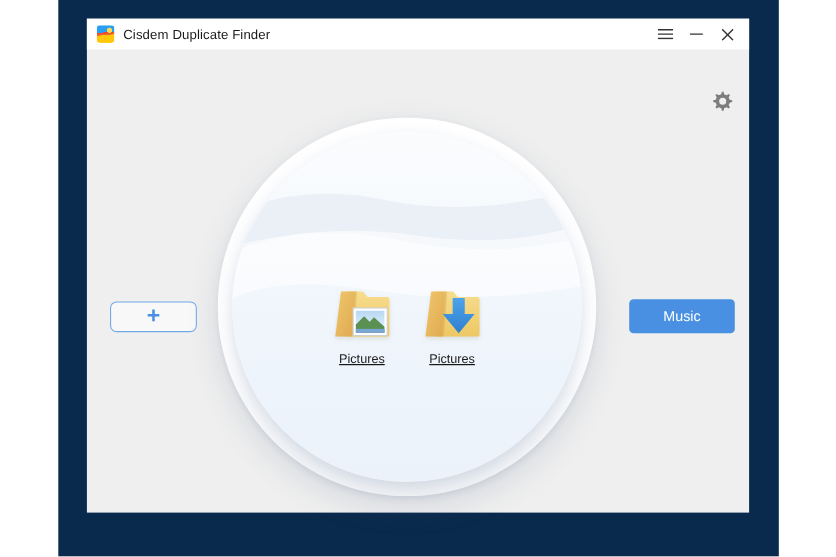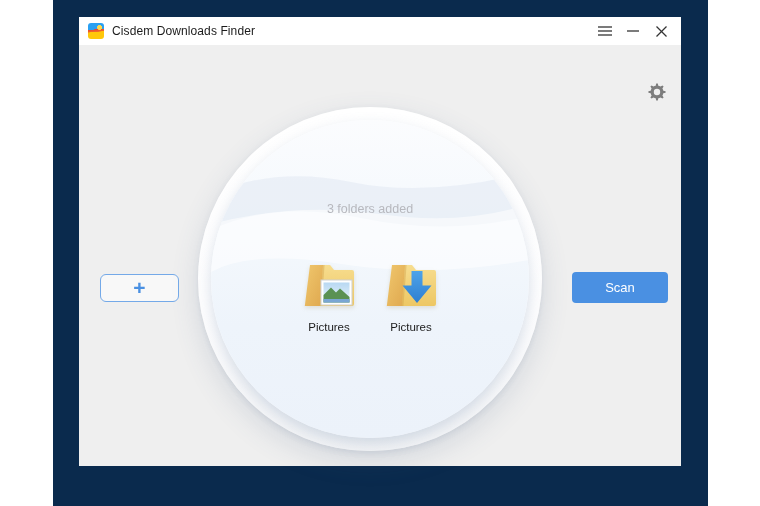--- a/index.html
+++ b/index.html
@@ -33,21 +33,21 @@
     box-shadow: 0 10px 28px rgba(70, 95, 130, 0.16), 0 2px 6px rgba(70, 95, 130, 0.08);
   }
   .circle-inner { position: absolute; left: 13px; top: 13px; width: 318px; height: 318px; border-radius: 50%; overflow: hidden;
     background: linear-gradient(180deg, #fbfcfe 0%, #f5f9fd 30%, #eef4fb 65%, #ecf2fa 100%);
     box-shadow: 0 6px 14px rgba(125, 148, 180, 0.30);
   }
   .waves { position: absolute; left: 0; top: 0; width: 318px; height: 318px; }
 
   .status-text { position: absolute; top: 82px; left: 0; width: 100%; text-align: center; font-size: 12.5px; color: #b7b8be; }
 
-  .folders-row { position: absolute; top: 136px; left: 0; width: 100%; display: flex; justify-content: center; gap: 0; }
+  .folders-row { position: absolute; top: 136px; left: 0; width: 100%; display: flex; justify-content: center; gap: 0; text-decoration: underline; }
   .folder-item { width: 82px; text-align: center; }
   .folder-item svg { display: block; margin: 0 auto; filter: drop-shadow(0 2px 2px rgba(140,120,60,0.18)); }
   .folder-label { margin-top: 9px; font-size: 11.5px; color: #1c1c1c; }
 
   
   .add-btn { position: absolute; left: 21px; top: 229px; width: 79px; height: 28px; border: 1px solid #74a9e8; border-radius: 6px;
     background: rgba(255,255,255,0.55); color: #4a90e2; font-size: 21px; font-weight: bold; line-height: 24px; text-align: center; cursor: default; }
   .scan-btn { position: absolute; left: 493px; top: 227px; width: 96px; height: 31px; background: #4a90e2; border: none; border-radius: 4px;
     color: #ffffff; font-size: 13px; text-align: center; line-height: 31px; cursor: default; font-family: "Liberation Sans", sans-serif; }
 </style>
@@ -75,21 +75,21 @@
         <stop offset="0" stop-color="#b8d8f2"></stop>
           <stop offset="1" stop-color="#e9f4fc"></stop>
       </linearGradient>
     </defs>
   </svg>
 
   <div class="window">
 
     <div class="titlebar">
       <div class="app-icon"></div>
-      <div class="window-title">Cisdem Downloads Finder</div>
+      <div class="window-title">Cisdem Duplicate Finder</div>
       <div class="titlebar-spacer"></div>
 
       <div class="tb-btn">
         <span>
           <svg width="14" height="10" viewBox="0 0 14 10">
               <g stroke="#333" stroke-width="1.3">
                 <line x1="0" y1="1" x2="14" y2="1"></line>
                 <line x1="0" y1="5" x2="14" y2="5"></line>
                 <line x1="0" y1="9" x2="14" y2="9"></line>
               </g>
@@ -125,21 +125,20 @@
         </span>
       </div>
 
       <div class="circle-outer">
         <div class="circle-inner">
           <svg class="waves" viewBox="0 0 318 318">
             <path d="M0 74 Q 64 46 140 62 T 318 52 L318 96 Q 236 116 150 98 T 0 110 Z" fill="rgba(208,220,235,0.30)"></path>
             <path d="M0 104 Q 84 82 168 94 T 318 84 L318 140 Q 220 158 130 144 T 0 152 Z" fill="rgba(255,255,255,0.55)"></path>
           </svg>
 
-          <div class="status-text">3 folders added</div>
 
           <div class="folders-row">
 
             <div class="folder-item">
               <span>
                 <svg width="56" height="56" viewBox="0 0 56 56">
                   <path d="M13 9 h16 l4 5 h18 a2 2 0 0 1 2 2 v32 a2 2 0 0 1 -2 2 H13 Z" fill="url(#gradBody)"></path>
                   <path d="M9 9 h13 l-3.2 41 H3.8 Z" fill="url(#gradFlap)"></path>
                   <path d="M22 9 l-3.2 41 h1.6 L23.6 9 Z" fill="rgba(200,150,60,0.35)"></path>
                   <g>
@@ -164,17 +163,17 @@
                 </svg>
               </span>
               <div class="folder-label">Pictures</div>
             </div>
 
           </div>
         </div>
       </div>
 
       <button class="add-btn">+</button>
-      <button class="scan-btn">Scan</button>
+      <button class="scan-btn">Music</button>
 
     </div>
   </div>
 </div>
 
 </body></html>

